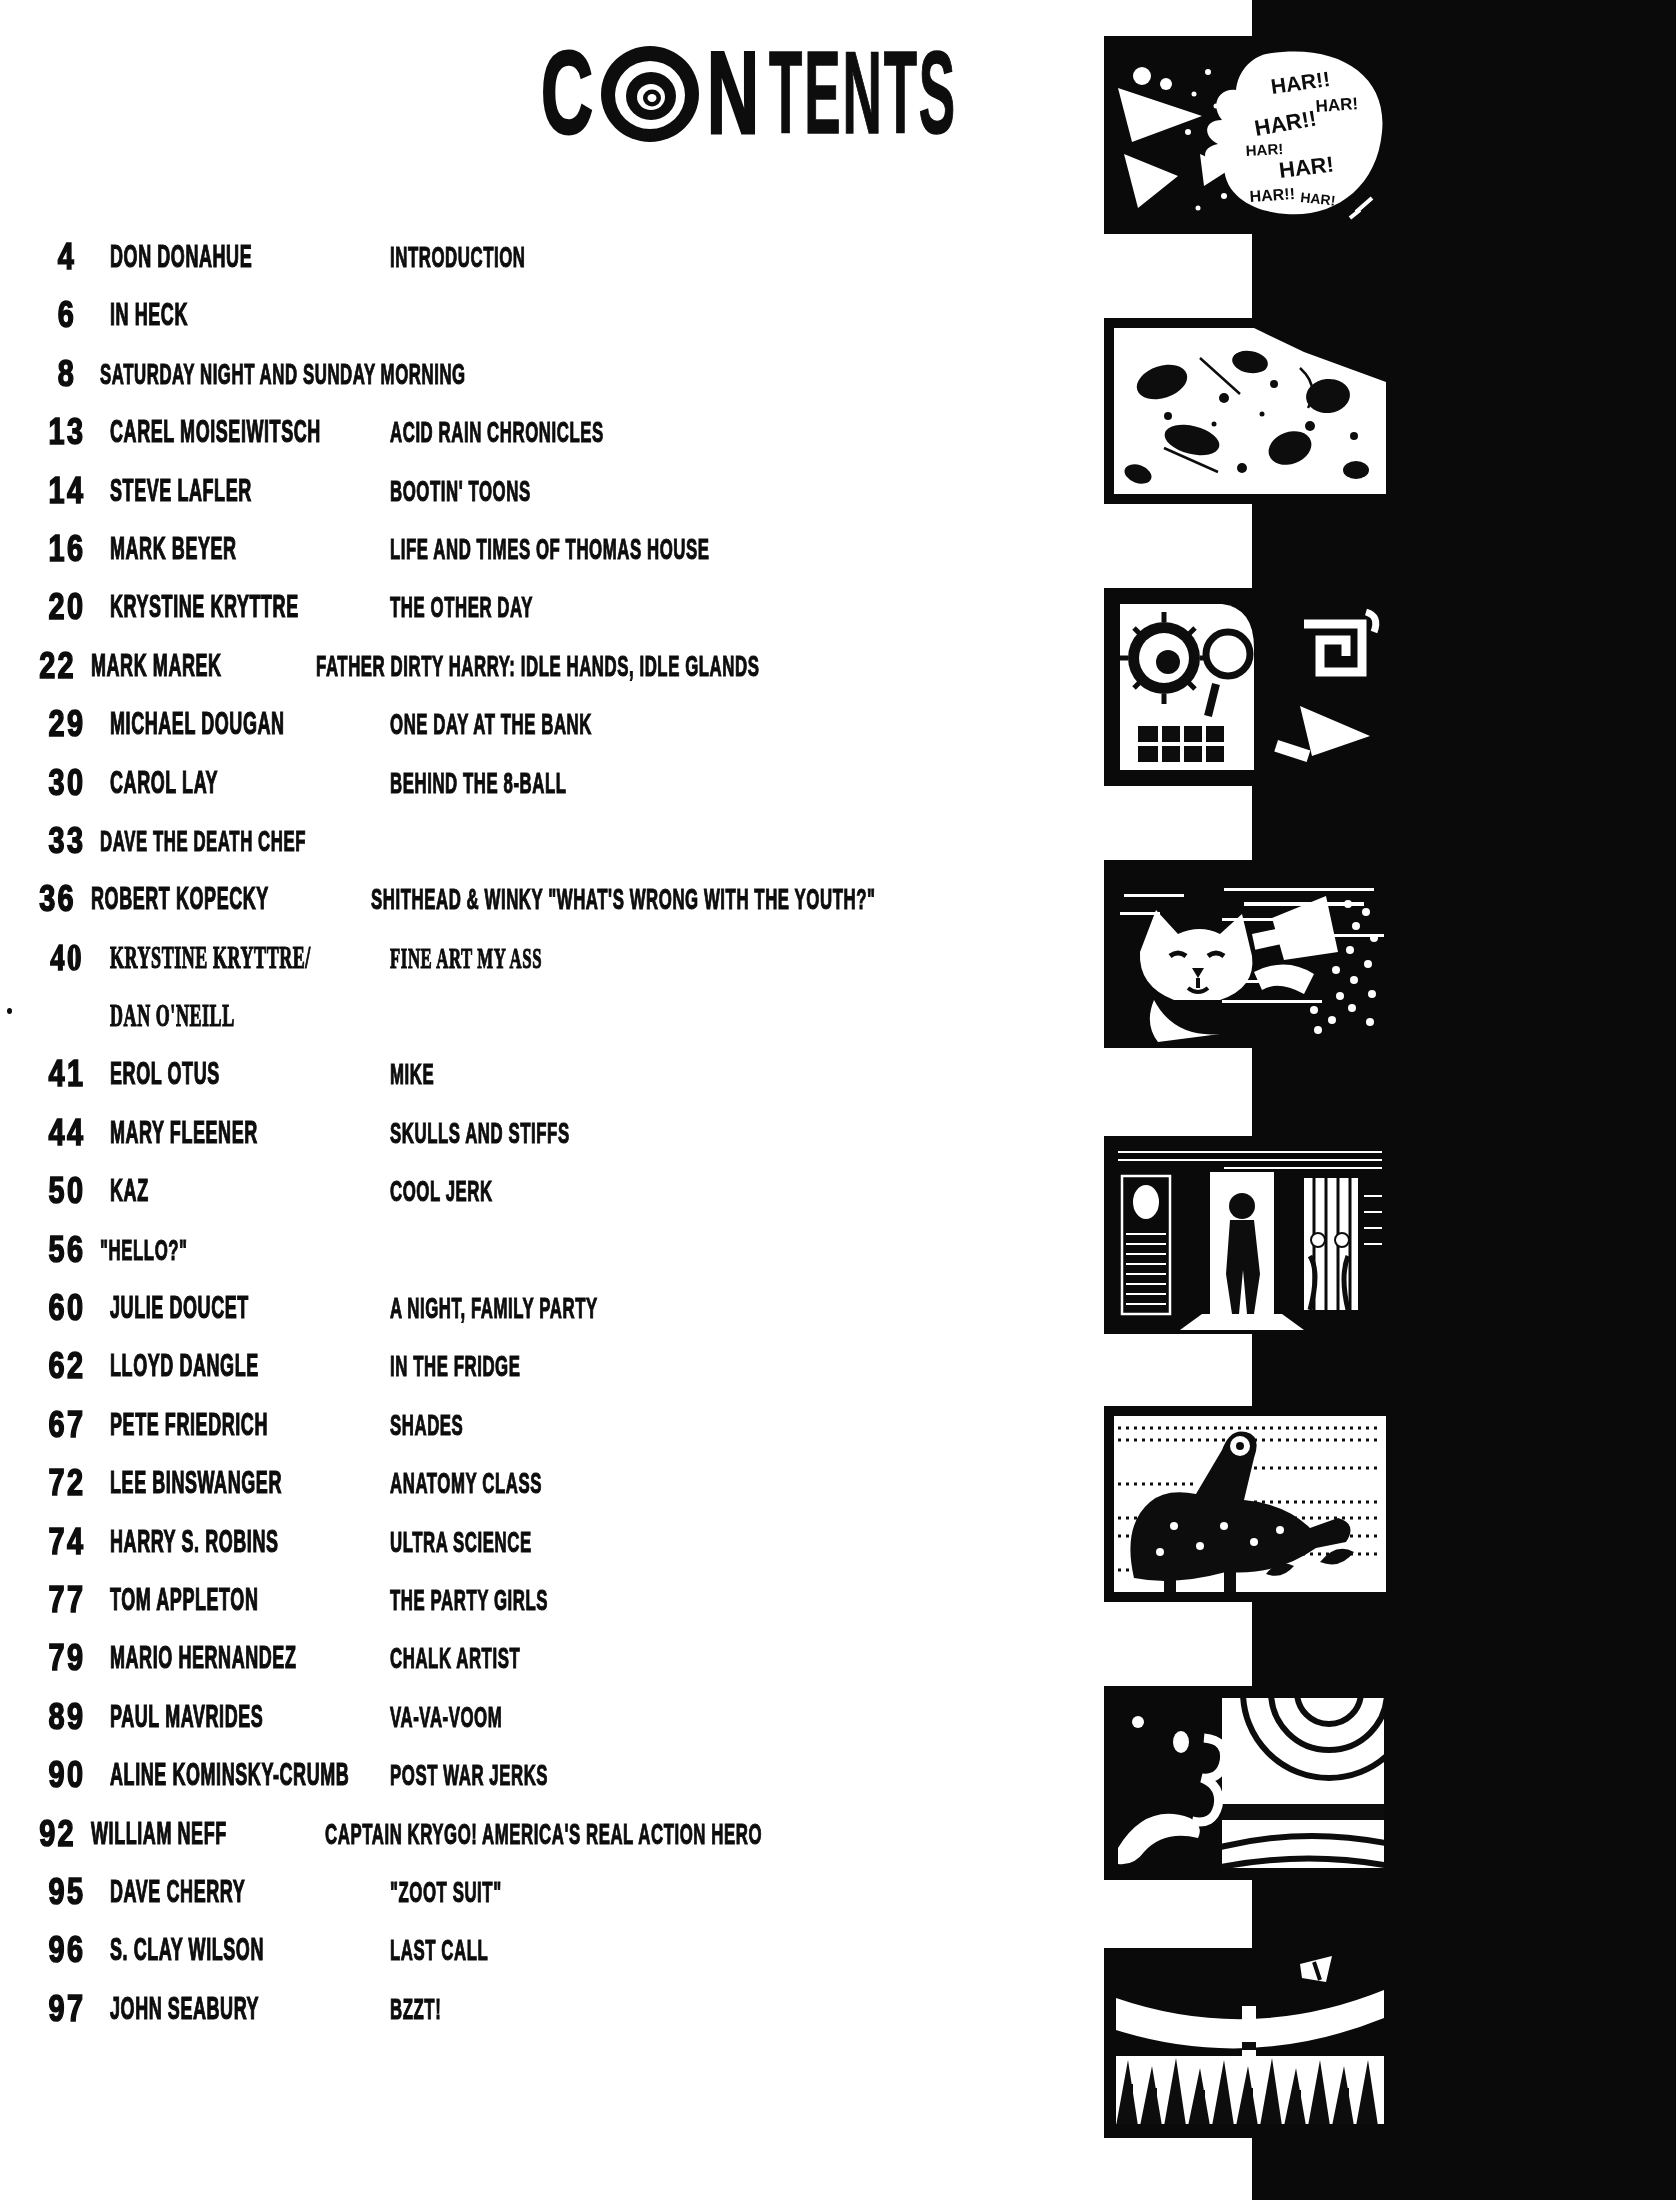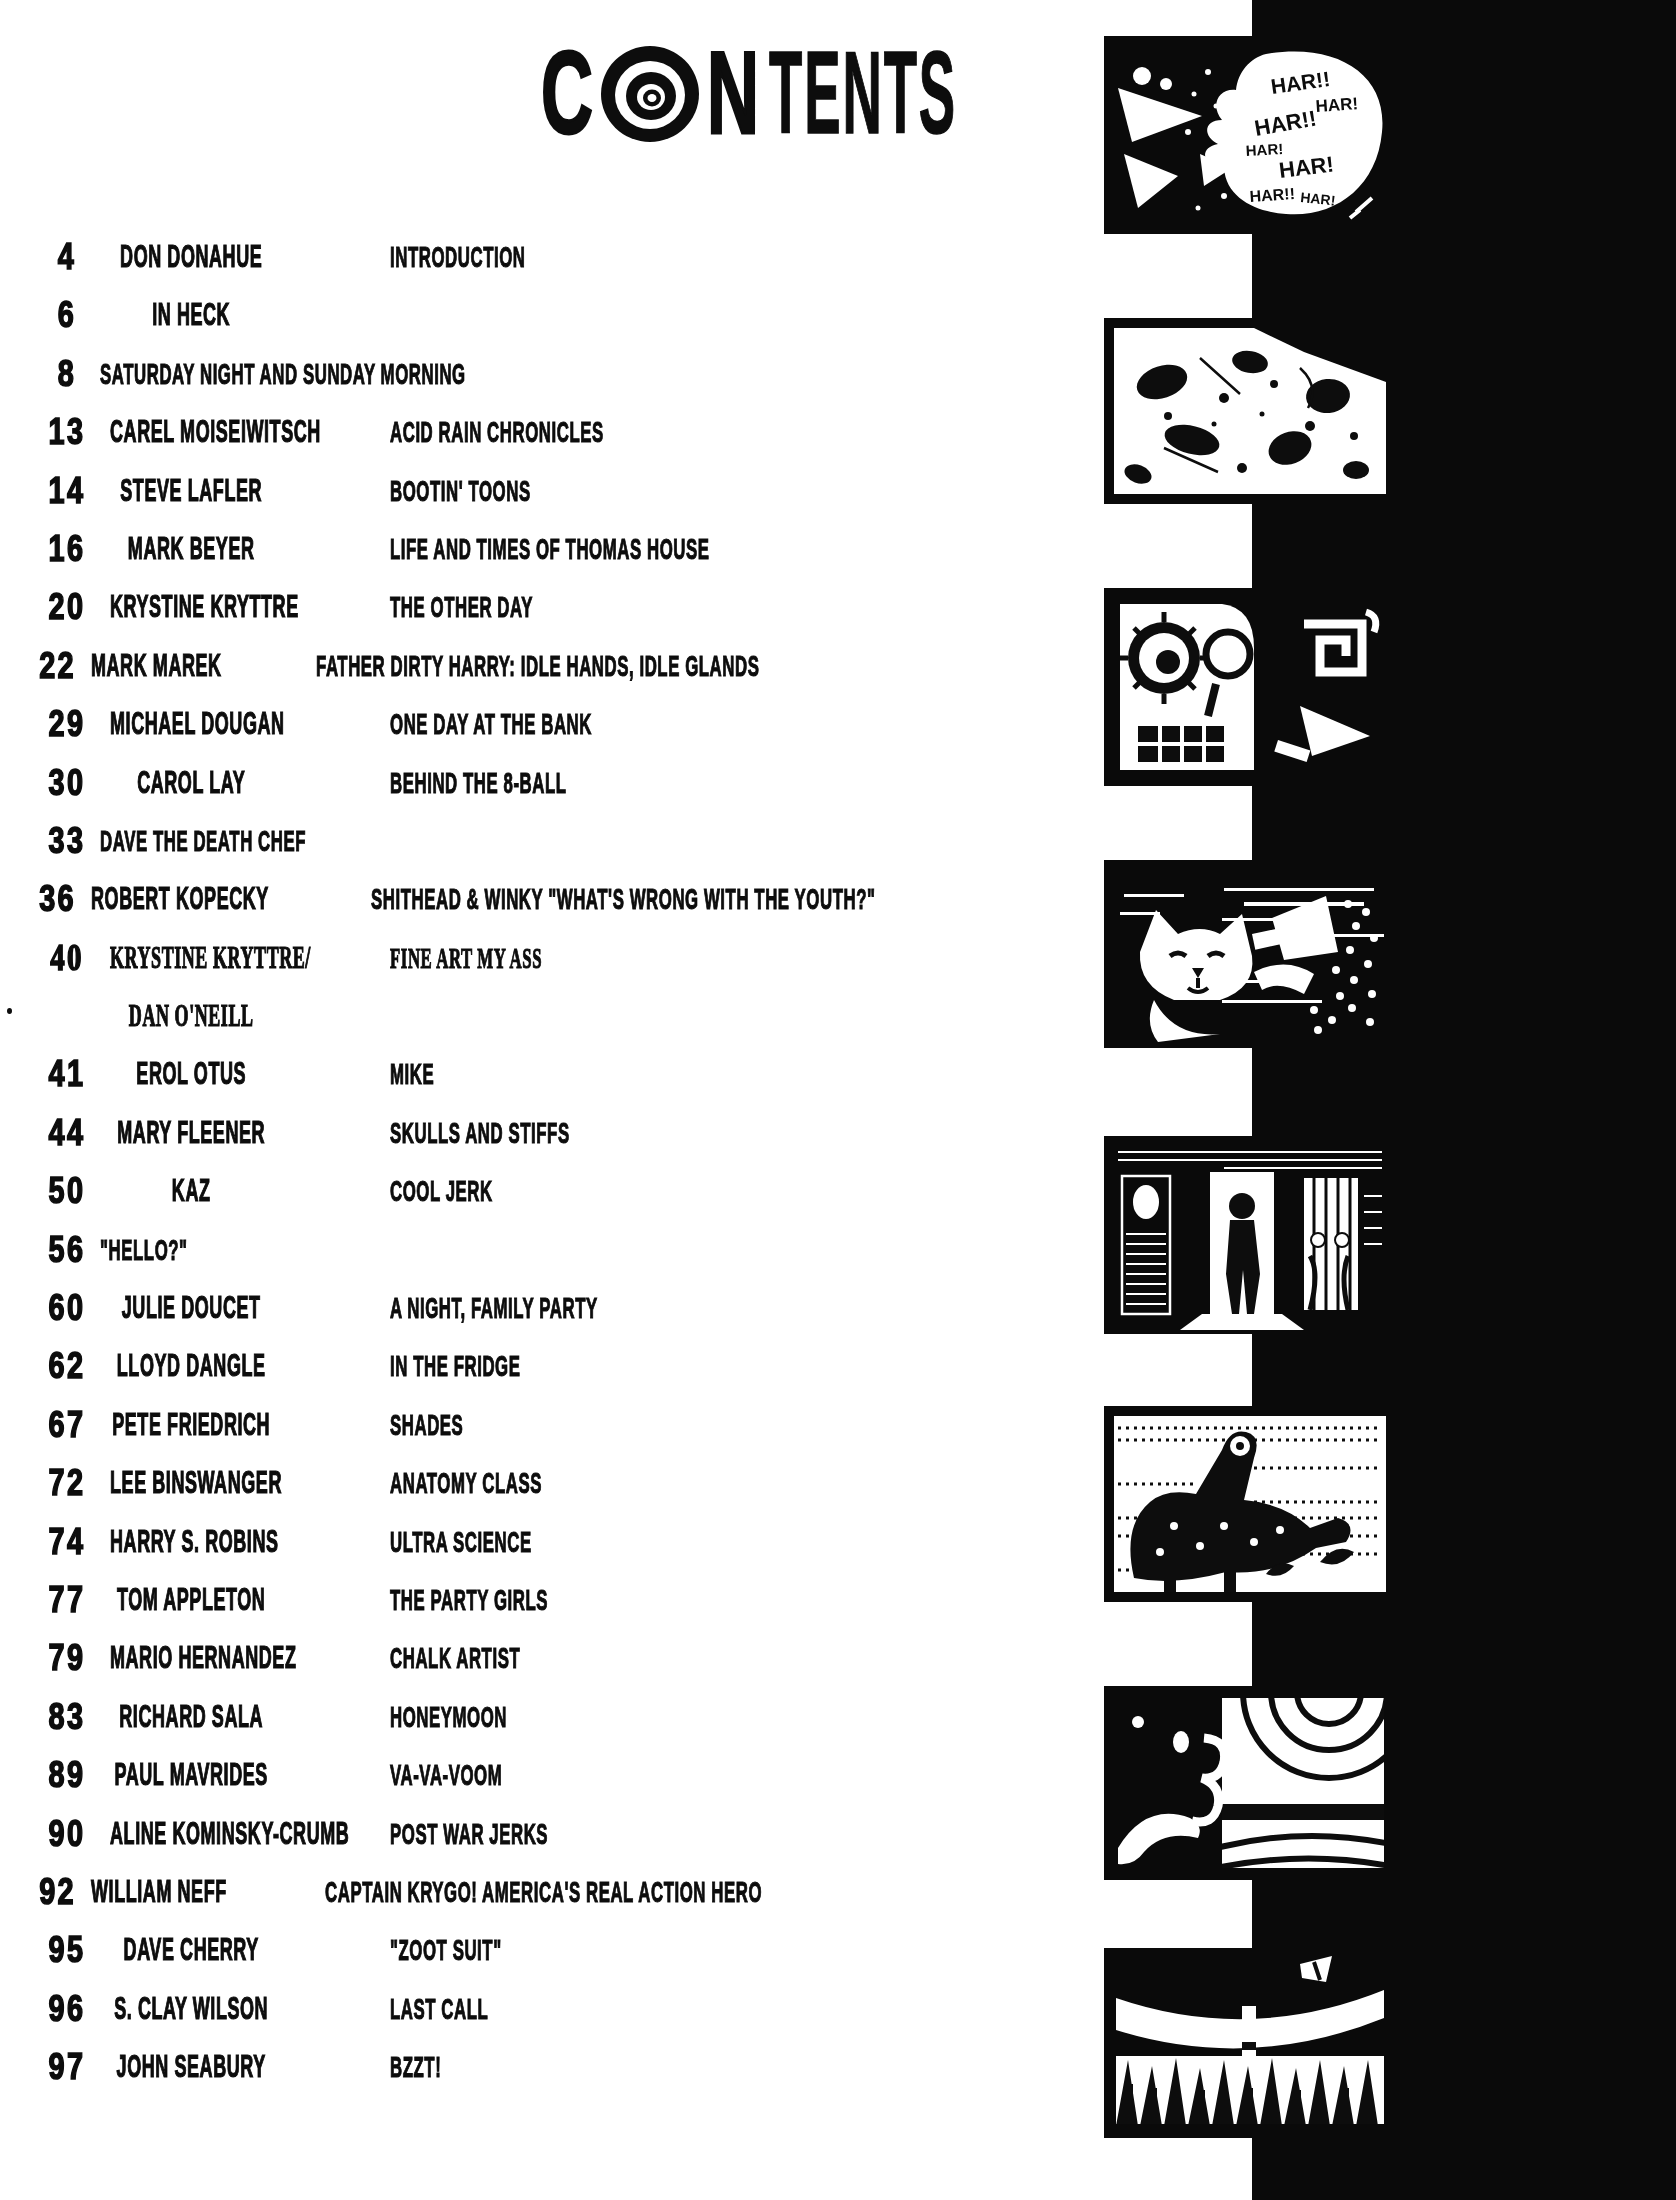--- a/index.html
+++ b/index.html
@@ -24,21 +24,21 @@
   }
   
   .toc{position:absolute;left:34px;top:240px;width:1060px;}
   .row{display:flex;align-items:flex-start;height:58.4px;}
   .row.tall{height:116.8px;font-family:Liberation Serif, serif;}
   .num{
     width:66px;text-align:center;font-size:37px;font-weight:700;line-height:34px;
     transform:scaleX(0.78);transform-origin:center top;letter-spacing:3px;
     -webkit-text-stroke:1.6px #0d0d0d;
   }
-  .name{width:280px;margin-left:10px;text-align:center;}
+  .name{width:280px;margin-left:10px;}
   .name .line{
     display:block;height:58.4px;font-size:31px;font-weight:700;line-height:34px;
     transform:scaleX(0.58);transform-origin:left top;letter-spacing:1px;
     -webkit-text-stroke:1.2px #0d0d0d;white-space:pre;
   }
   .title{
     flex:1;font-size:30px;font-weight:700;line-height:34px;
     transform:scaleX(0.56);transform-origin:left top;letter-spacing:1px;
     -webkit-text-stroke:1.1px #0d0d0d;white-space:pre;
   }
@@ -219,27 +219,20 @@
         <span class="line">TOM APPLETON</span>
       </div>
       <div class="title">THE PARTY GIRLS</div>
     </div>
     <div class="row">
       <div class="num">79</div>
       <div class="name">
         <span class="line">MARIO HERNANDEZ</span>
       </div>
       <div class="title">CHALK ARTIST</div>
-    </div>
-    <div class="row">
-      <div class="num">83</div>
-      <div class="name">
-        <span class="line">RICHARD SALA</span>
-      </div>
-      <div class="title">HONEYMOON</div>
     </div>
     <div class="row">
       <div class="num">89</div>
       <div class="name">
         <span class="line">PAUL MAVRIDES</span>
       </div>
       <div class="title">VA-VA-VOOM</div>
     </div>
     <div class="row">
       <div class="num">90</div>

